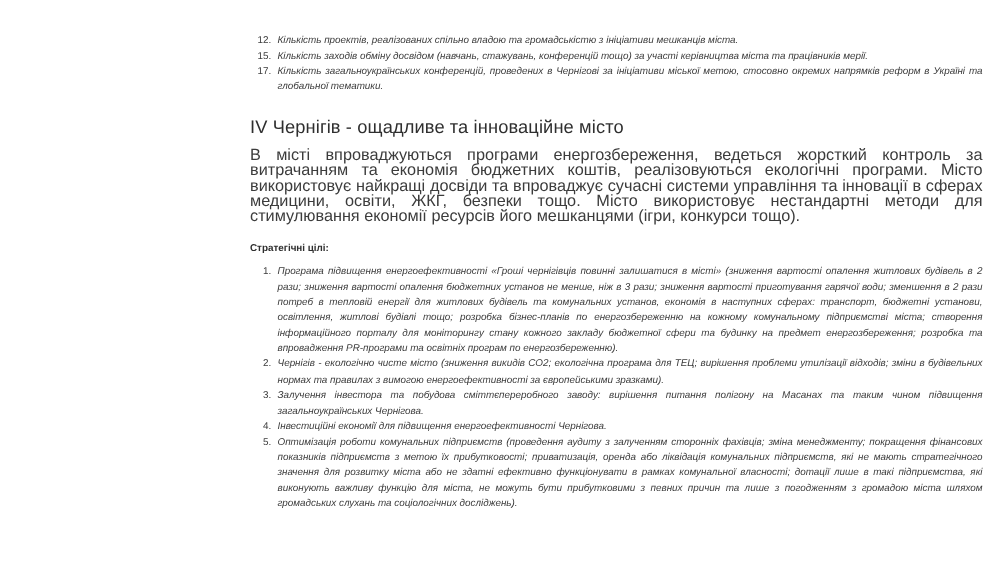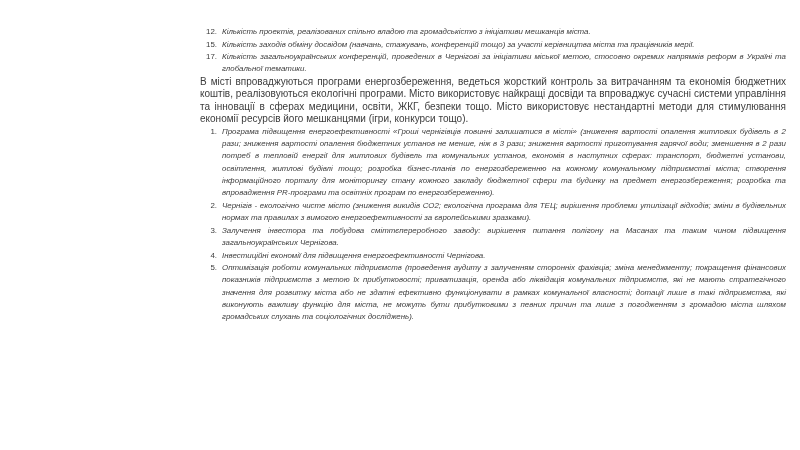--- a/index.html
+++ b/index.html
@@ -72,21 +72,21 @@
     font-size: 14.6px;
     line-height: 19px;
     font-weight: 400;
     color: #2f2f2f;
     margin: 17px 0 6px 0;
     letter-spacing: 0.1px;
   }
 
   
   .body-par {
-    font-size: 10px;
+    font-size: 13px;
     line-height: 12.4px;
     text-align: justify;
     color: #3c3c3c;
     margin: 0 0 0 0;
   }
 
   .goals-label {
     font-size: 7.9px;
     line-height: 12.4px;
     font-weight: bold;
@@ -116,23 +116,25 @@
       <li>
         <span class="num">15.</span>
         <span class="txt">Кількість заходів обміну досвідом (навчань, стажувань, конференцій тощо) за участі керівництва міста та працівників мерії.</span>
       </li>
       <li>
         <span class="num">17.</span>
         <span class="txt">Кількість загальноукраїнських конференцій, проведених в Чернігові за ініціативи міської метою, стосовно окремих напрямків реформ в Україні та глобальної тематики.</span>
       </li>
     </ol>
 
+    <h2 class="section-heading">IV Чернігів - ощадливе та інноваційне місто</h2>
 
     <p class="body-par">В місті впроваджуються програми енергозбереження, ведеться жорсткий контроль за витрачанням та економія бюджетних коштів, реалізовуються екологічні програми. Місто використовує найкращі досвіди та впроваджує сучасні системи управління та інновації в сферах медицини, освіти, ЖКГ, безпеки тощо. Місто використовує нестандартні методи для стимулювання економії ресурсів його мешканцями (ігри, конкурси тощо).</p>
 
+    <div class="goals-label">Стратегічні цілі:</div>
 
     <ol class="doc-list goals-list">
       <li>
         <span class="num">1.</span>
         <span class="txt">Програма підвищення енергоефективності «Гроші чернігівців повинні залишатися в місті» (зниження вартості опалення житлових будівель в 2 рази; зниження вартості опалення бюджетних установ не менше, ніж в 3 рази; зниження вартості приготування гарячої води; зменшення в 2 рази потреб в тепловій енергії для житлових будівель та комунальних установ, економія в наступних сферах: транспорт, бюджетні установи, освітлення, житлові будівлі тощо; розробка бізнес-планів по енергозбереженню на кожному комунальному підприємстві міста; створення інформаційного порталу для моніторингу стану кожного закладу бюджетної сфери та будинку на предмет енергозбереження; розробка та впровадження PR-програми та освітніх програм по енергозбереженню).</span>
       </li>
       <li>
         <span class="num">2.</span>
         <span class="txt">Чернігів - екологічно чисте місто (зниження викидів СО2; екологічна програма для ТЕЦ; вирішення проблеми утилізації відходів; зміни в будівельних нормах та правилах з вимогою енергоефективності за європейськими зразками).</span>
       </li>

